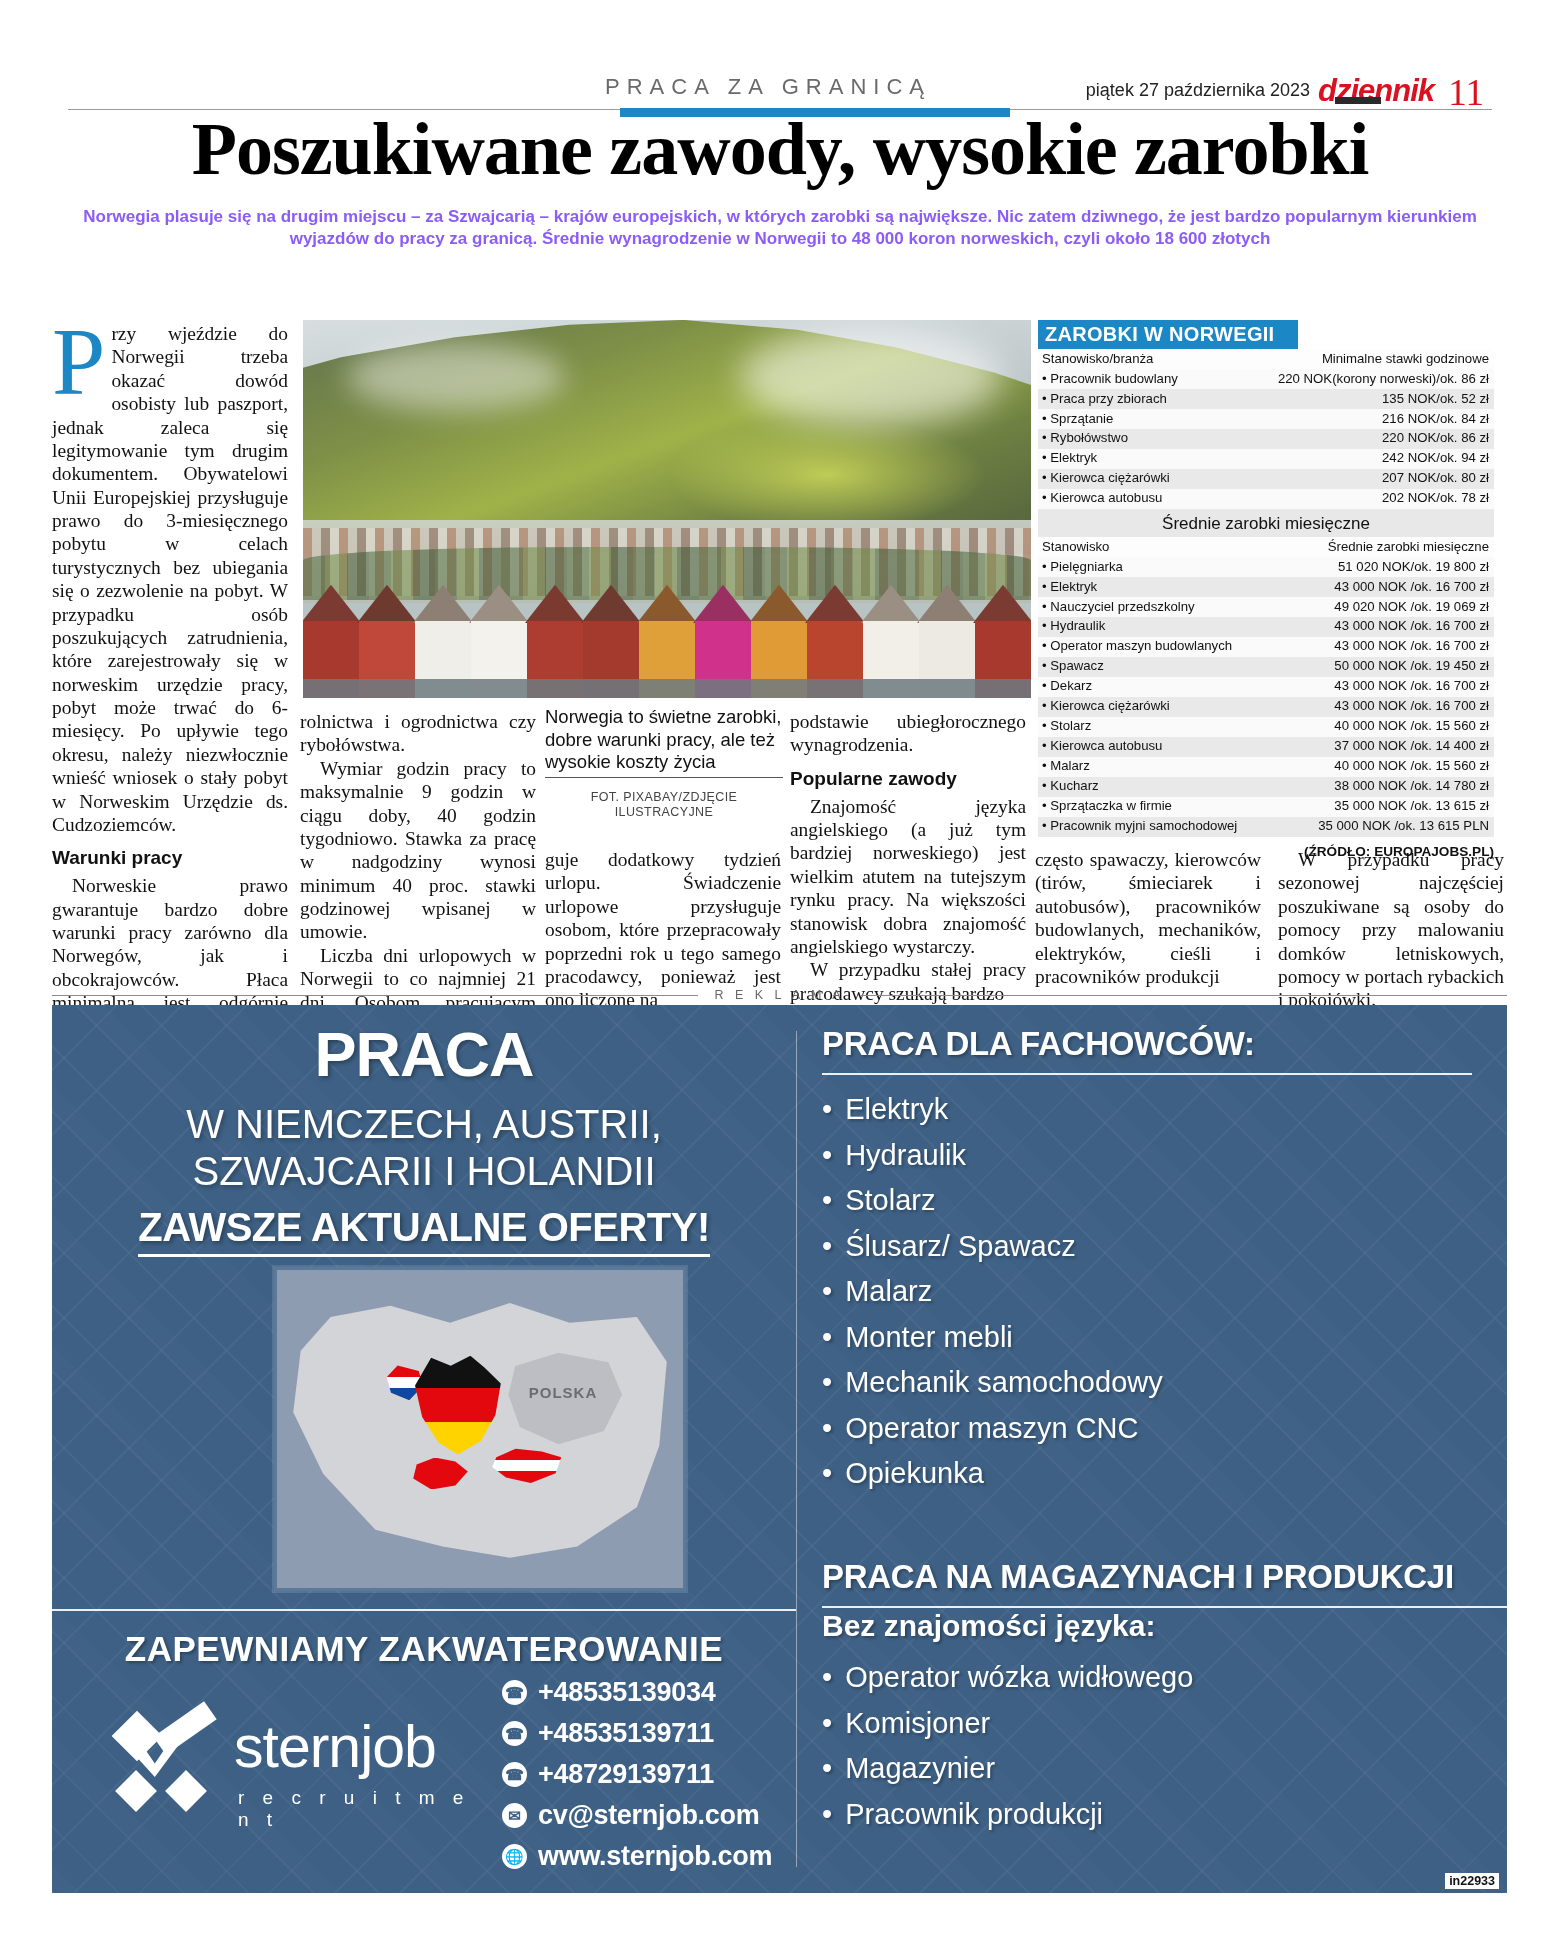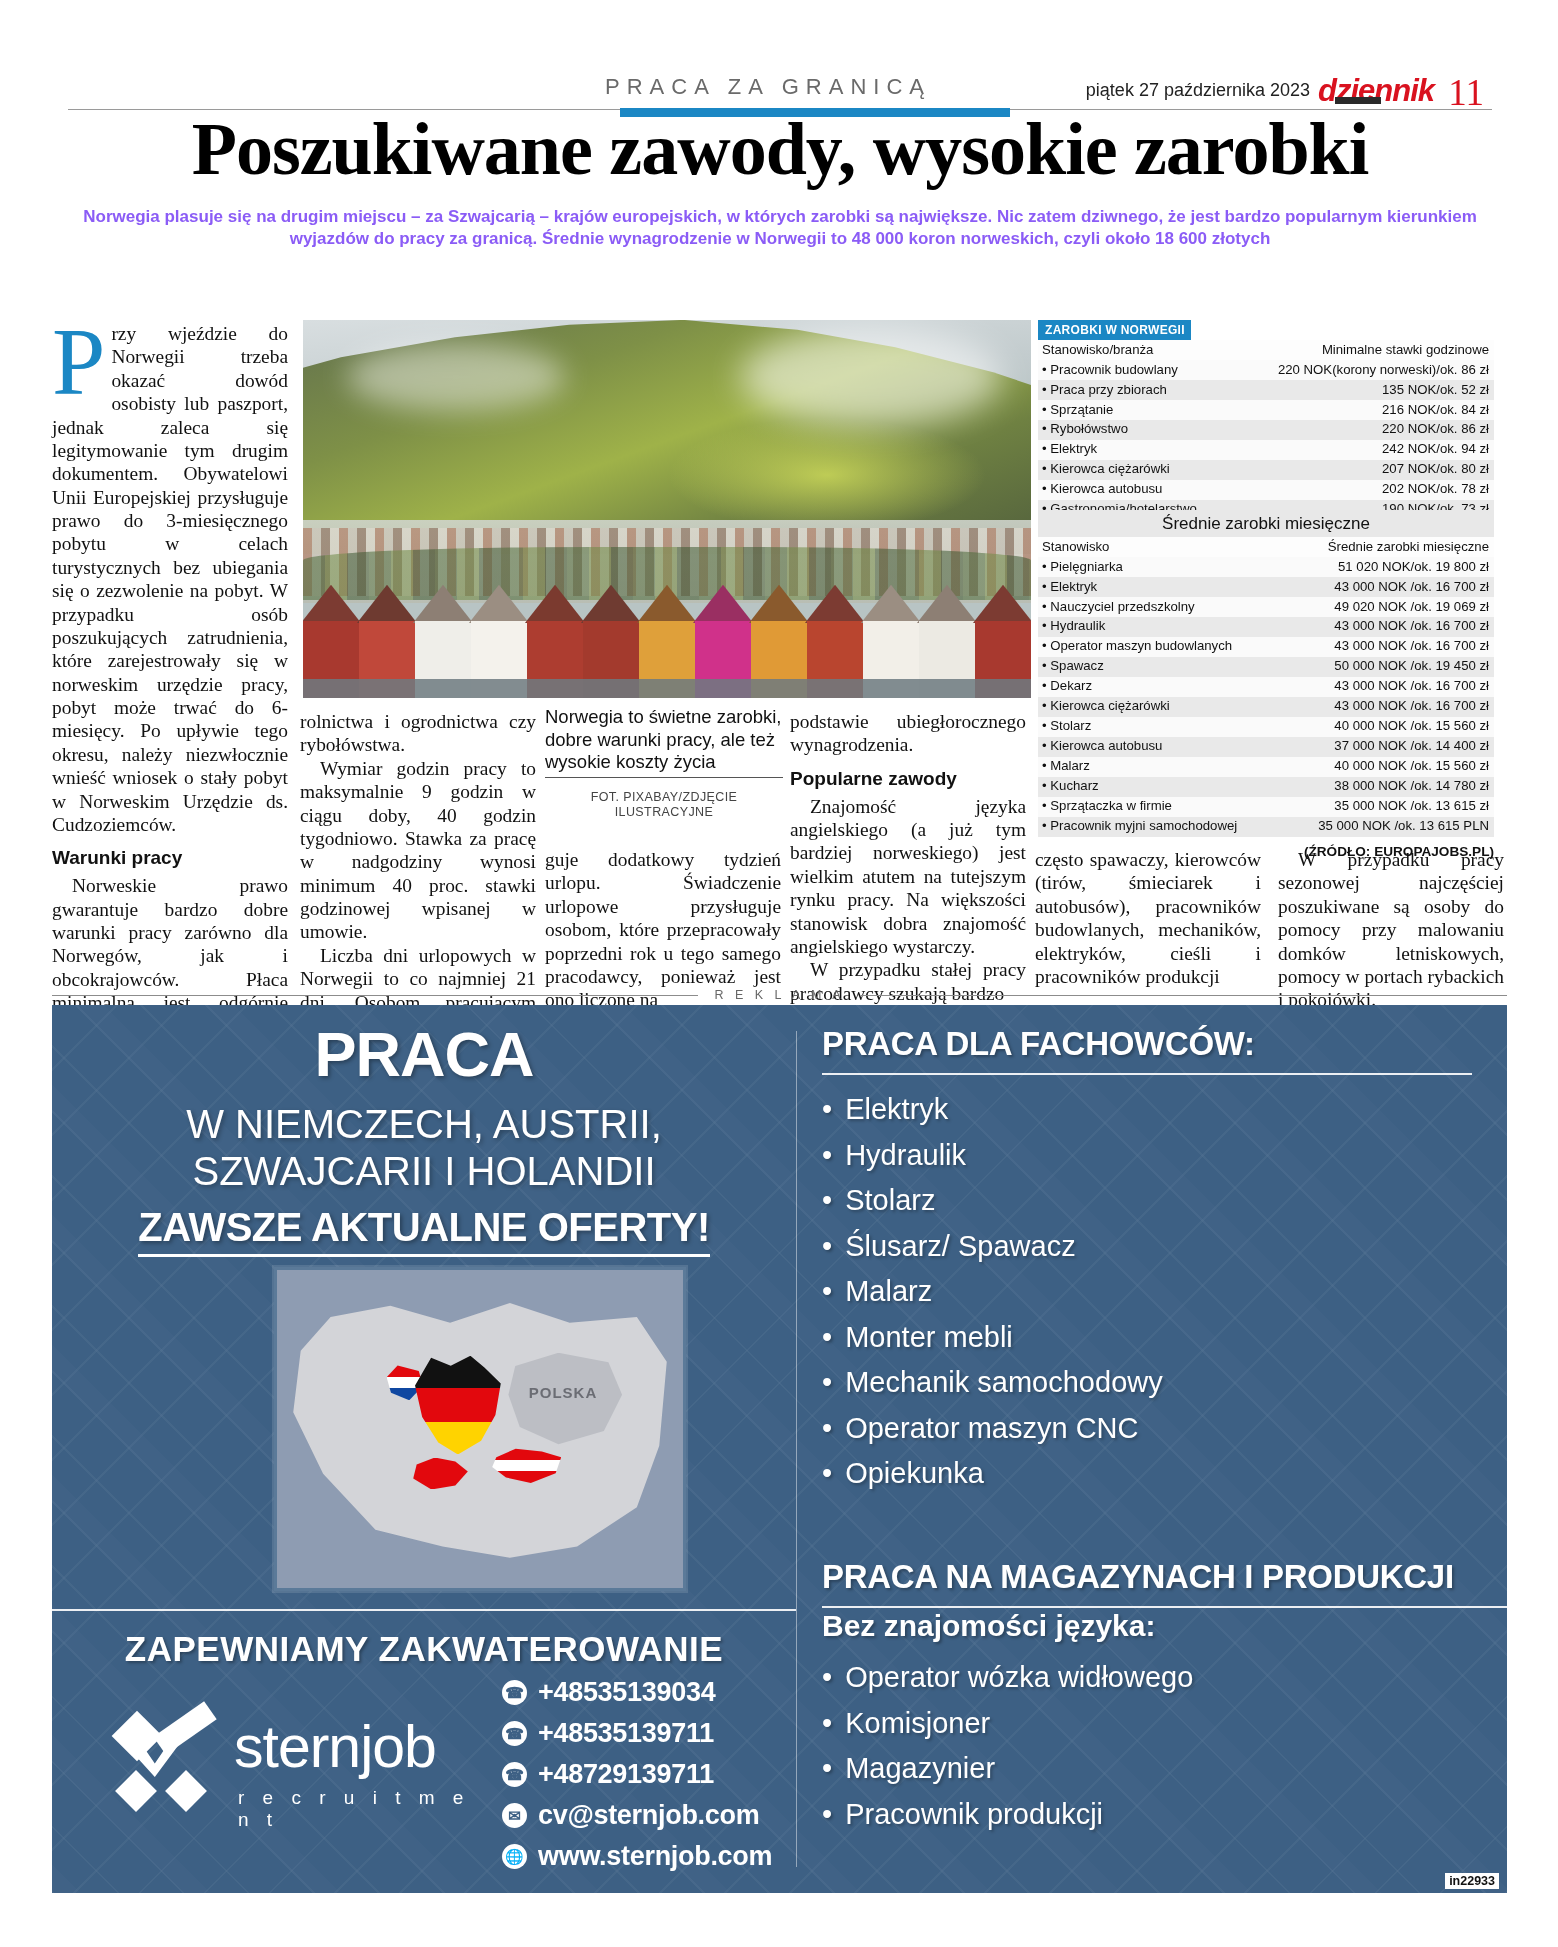--- a/index.html
+++ b/index.html
@@ -66,22 +66,22 @@
   .water{position:absolute;left:0;right:0;bottom:0;height:5%;background:#6d7a80;opacity:.85;}
 
   
   .caption{position:absolute;left:545px;top:706px;width:238px;
            font-family:"Liberation Sans",sans-serif;font-size:18.5px;line-height:1.22;color:#111;}
   .credit{margin-top:3px;border-top:1px solid #555;padding-top:12px;
           font-size:12.5px;letter-spacing:.4px;color:#444;text-align:center;}
 
   
   .tbl{position:absolute;left:1038px;width:456px;font-family:"Liberation Sans",sans-serif;}
-  .tbl-title{background:#1b87c4;color:#fff;font-weight:bold;font-size:12px;
-             letter-spacing:.3px;padding:3px 6px 3px 7px;display:inline-block;}
+  .tbl-title{background:#1b87c4;color:#fff;font-weight:bold;font-size:20px;
+             letter-spacing:.3px;padding:3px 24px 3px 7px;display:inline-block;}
   .tbl-title2{text-align:center;font-size:17px;color:#111;padding:4px 0 3px;background:#e8e8e8;}
   table.t{width:100%;border-collapse:collapse;font-size:13.2px;}
   table.t td{padding:2.6px 5px 2.6px 4px;line-height:1.12;white-space:nowrap;}
   table.t td.r{text-align:right;}
   table.t tr:nth-child(odd){background:#e9e9e9;}
   table.t tr:nth-child(even){background:#fafafa;}
   table.t tr.hdr{background:#fdfdfd;}
   table.t tr.hdr td{font-size:13.2px;}
   .src{text-align:right;font-family:"Liberation Sans",sans-serif;font-weight:bold;
        font-size:13.6px;margin-top:7px;color:#111;}

